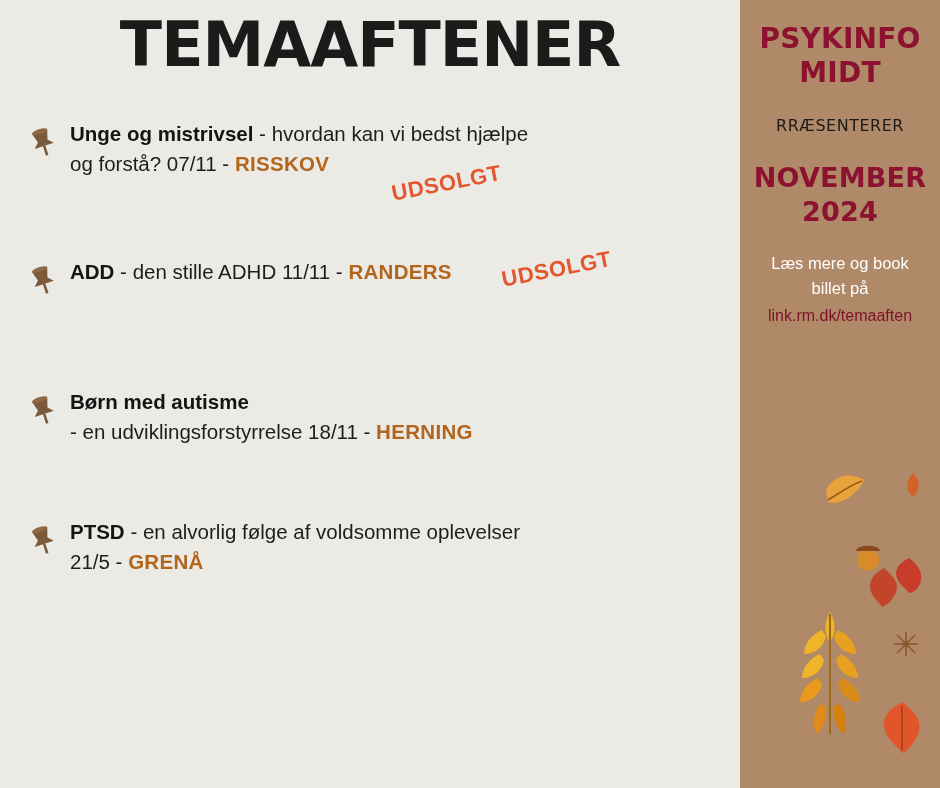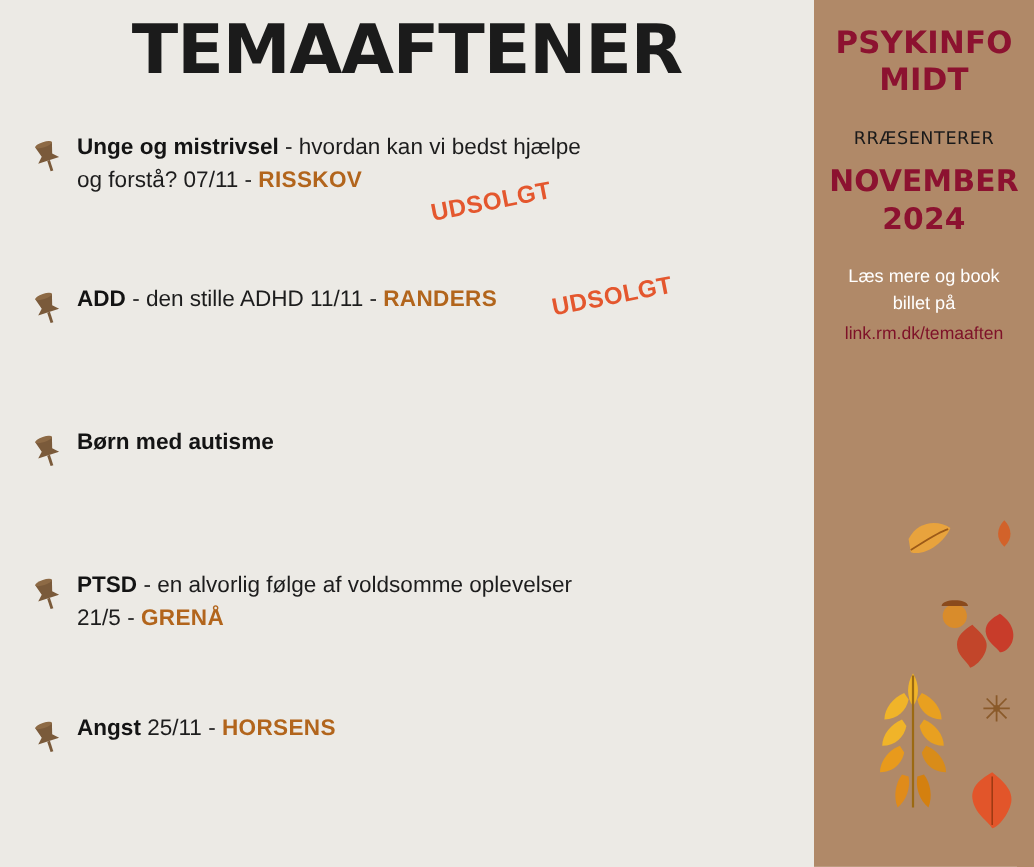--- a/index.html
+++ b/index.html
@@ -113,21 +113,21 @@
   }
   .presents {
     margin-top: 26px;
     font-family: "DejaVu Sans", sans-serif;
     font-weight: normal;
     font-size: 16px;
     letter-spacing: 0.5px;
     color: #1a1a1a;
   }
   .month {
-    margin-top: 14px;
+    margin-top: 26px;
     font-family: "DejaVu Sans", sans-serif;
     font-weight: bold;
     font-size: 27px;
     line-height: 34px;
     color: #8c1230;
     letter-spacing: 0.2px;
   }
   .booking-text {
     margin-top: 22px;
     font-size: 16.5px;
@@ -206,20 +206,23 @@
               <path d="M9 6 L25 6 L22 16 L27 21 L7 21 L12 16 Z" fill="#7a5a3a"></path>
               <rect x="15.6" y="21" width="2.6" height="10" fill="#7a5a3a"></rect>
               <ellipse cx="17" cy="6" rx="8" ry="2.4" fill="#8d6a45"></ellipse>
             </g>
           </svg>
         </span>
         <div class="event-lines">
           <div class="line">
             <span class="bold">Børn med autisme</span>
           </div>
+          <div class="line">
+            <span> - en udviklingsforstyrrelse 18/11 - </span><span class="city">HERNING</span>
+          </div>
         </div>
       </div>
 
       <div class="event" style="min-height:130px;">
         <span class="pin-icon">
           <svg width="34" height="34" viewBox="0 0 34 34">
             <g transform="rotate(-18 17 17)">
               <path d="M9 6 L25 6 L22 16 L27 21 L7 21 L12 16 Z" fill="#7a5a3a"></path>
               <rect x="15.6" y="21" width="2.6" height="10" fill="#7a5a3a"></rect>
               <ellipse cx="17" cy="6" rx="8" ry="2.4" fill="#8d6a45"></ellipse>
@@ -229,36 +232,20 @@
         <div class="event-lines">
           <div class="line">
             <span class="bold">PTSD</span><span> - en alvorlig følge af voldsomme oplevelser</span>
           </div>
           <div class="line">
             <span>21/5 - </span><span class="city">GRENÅ</span>
           </div>
         </div>
       </div>
 
-      <div class="event" style="min-height:90px;">
-        <span class="pin-icon">
-          <svg width="34" height="34" viewBox="0 0 34 34">
-            <g transform="rotate(-18 17 17)">
-              <path d="M9 6 L25 6 L22 16 L27 21 L7 21 L12 16 Z" fill="#7a5a3a"></path>
-              <rect x="15.6" y="21" width="2.6" height="10" fill="#7a5a3a"></rect>
-              <ellipse cx="17" cy="6" rx="8" ry="2.4" fill="#8d6a45"></ellipse>
-            </g>
-          </svg>
-        </span>
-        <div class="event-lines">
-          <div class="line">
-            <span class="bold">Angst</span><span> 25/11 - </span><span class="city">HORSENS</span>
-          </div>
-        </div>
-      </div>
 
     </div>
   </div>
 
   <div class="sidebar">
     <div class="brand">
       <div>PSYKINFO</div>
       <div>MIDT</div>
     </div>
 

